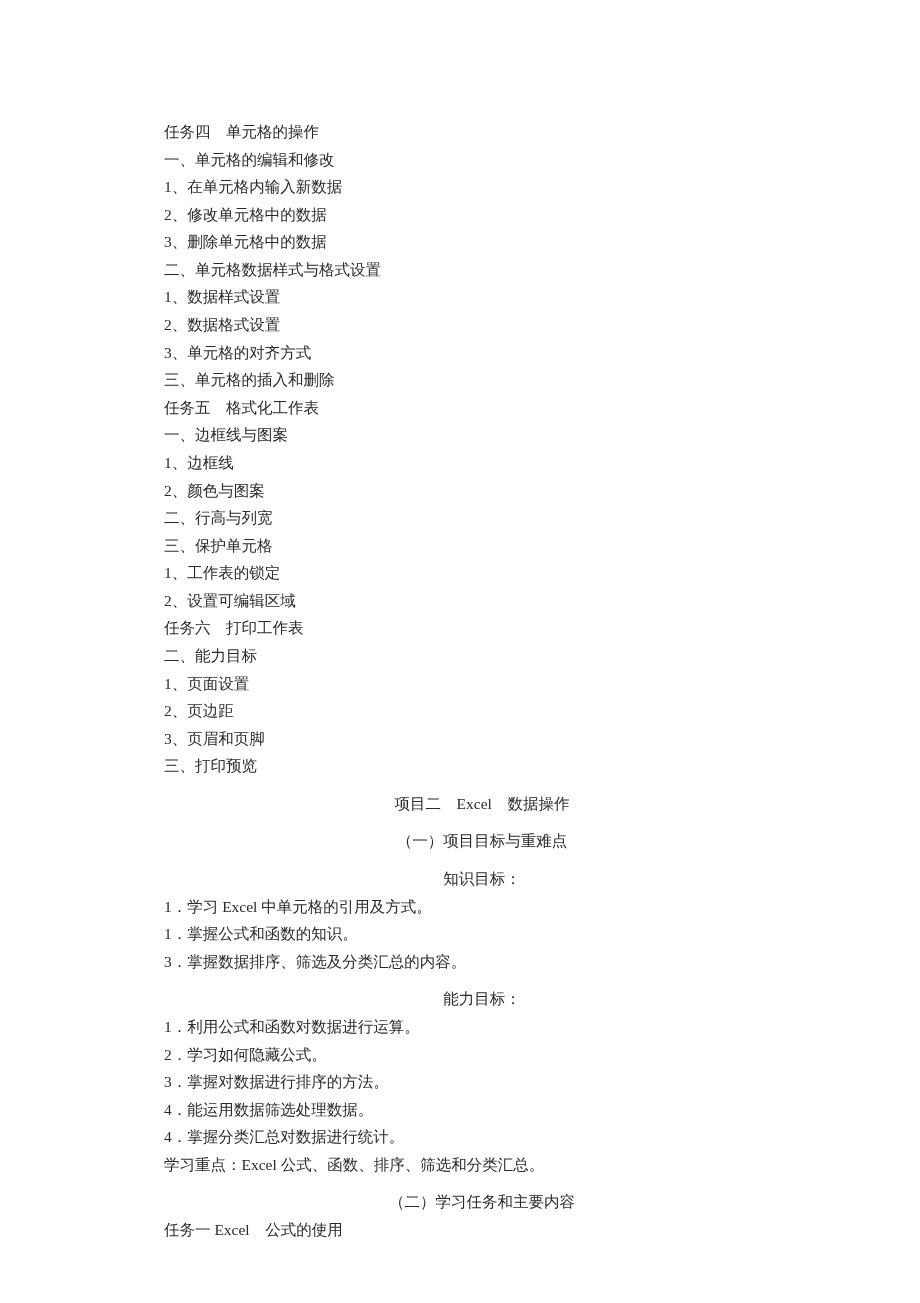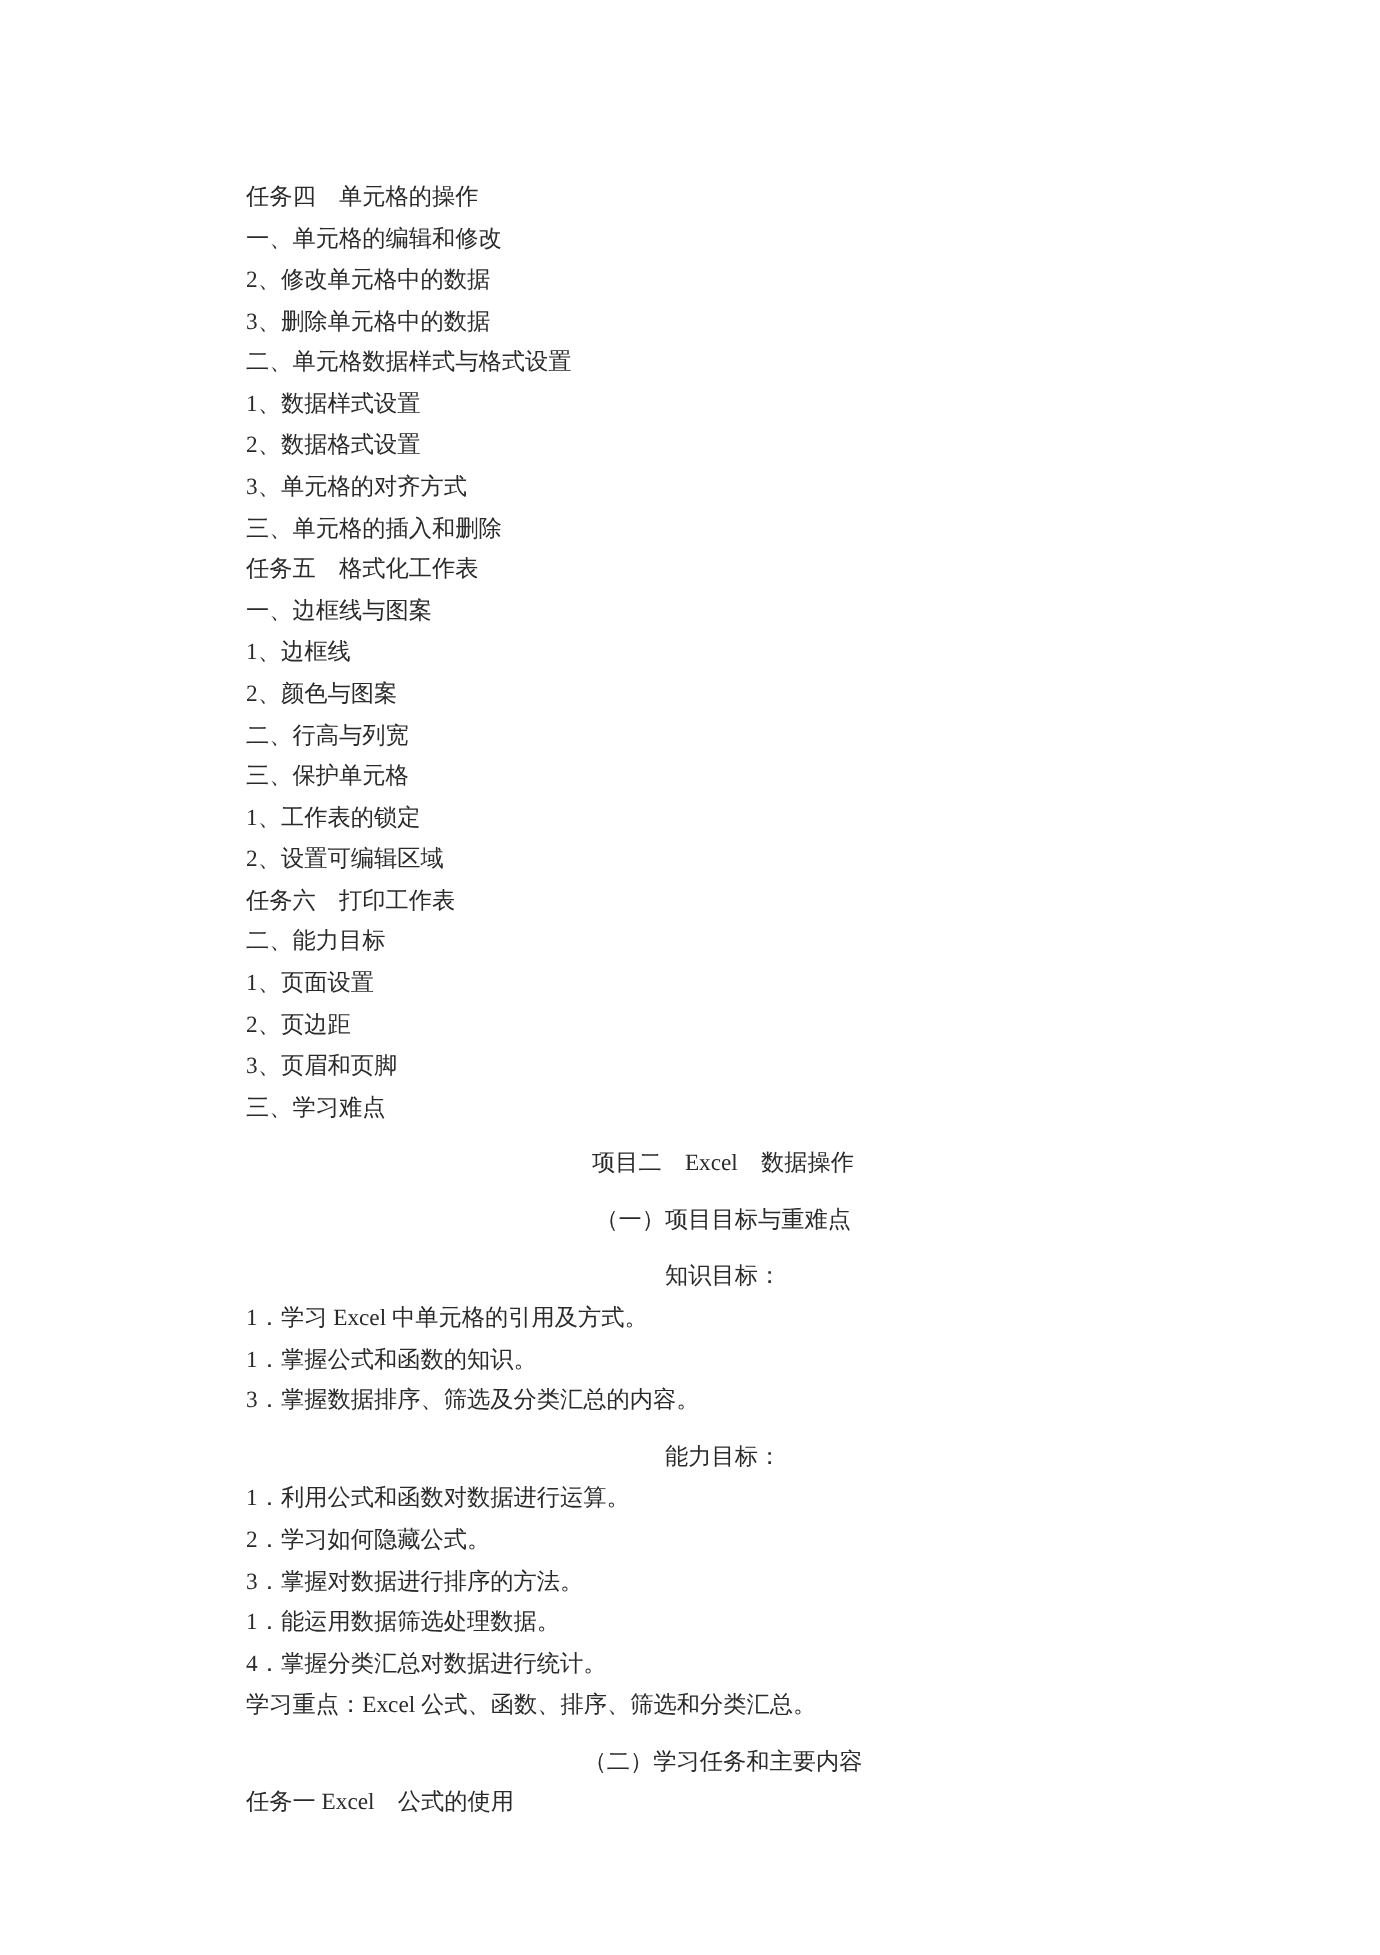--- a/index.html
+++ b/index.html
@@ -22,49 +22,50 @@
     margin-top: 10px;
     text-align: center;
   }
 </style>
 </head>
 <body>
 
 <div class="page" id="page">
     <div class="line">任务四　单元格的操作</div>
     <div class="line">一、单元格的编辑和修改</div>
+    <div class="line">1、在单元格内输入新数据</div>
     <div class="line">2、修改单元格中的数据</div>
     <div class="line">3、删除单元格中的数据</div>
     <div class="line">二、单元格数据样式与格式设置</div>
     <div class="line">1、数据样式设置</div>
     <div class="line">2、数据格式设置</div>
     <div class="line">3、单元格的对齐方式</div>
     <div class="line">三、单元格的插入和删除</div>
     <div class="line">任务五　格式化工作表</div>
     <div class="line">一、边框线与图案</div>
     <div class="line">1、边框线</div>
     <div class="line">2、颜色与图案</div>
     <div class="line">二、行高与列宽</div>
     <div class="line">三、保护单元格</div>
     <div class="line">1、工作表的锁定</div>
     <div class="line">2、设置可编辑区域</div>
     <div class="line">任务六　打印工作表</div>
     <div class="line">二、能力目标</div>
     <div class="line">1、页面设置</div>
     <div class="line">2、页边距</div>
     <div class="line">3、页眉和页脚</div>
-    <div class="line">三、学习难点</div>
+    <div class="line">三、打印预览</div>
     <div class="line group-gap">项目二　Excel　数据操作</div>
     <div class="line group-gap">（一）项目目标与重难点</div>
     <div class="line group-gap">知识目标：</div>
     <div class="line">1．学习 Excel 中单元格的引用及方式。</div>
     <div class="line">1．掌握公式和函数的知识。</div>
     <div class="line">3．掌握数据排序、筛选及分类汇总的内容。</div>
     <div class="line group-gap">能力目标：</div>
     <div class="line">1．利用公式和函数对数据进行运算。</div>
     <div class="line">2．学习如何隐藏公式。</div>
     <div class="line">3．掌握对数据进行排序的方法。</div>
-    <div class="line">1．能运用数据筛选处理数据。</div>
+    <div class="line">4．能运用数据筛选处理数据。</div>
     <div class="line">4．掌握分类汇总对数据进行统计。</div>
     <div class="line">学习重点：Excel 公式、函数、排序、筛选和分类汇总。</div>
     <div class="line group-gap">（二）学习任务和主要内容</div>
     <div class="line">任务一 Excel　公式的使用</div>
   </div>
 
 </body></html>

